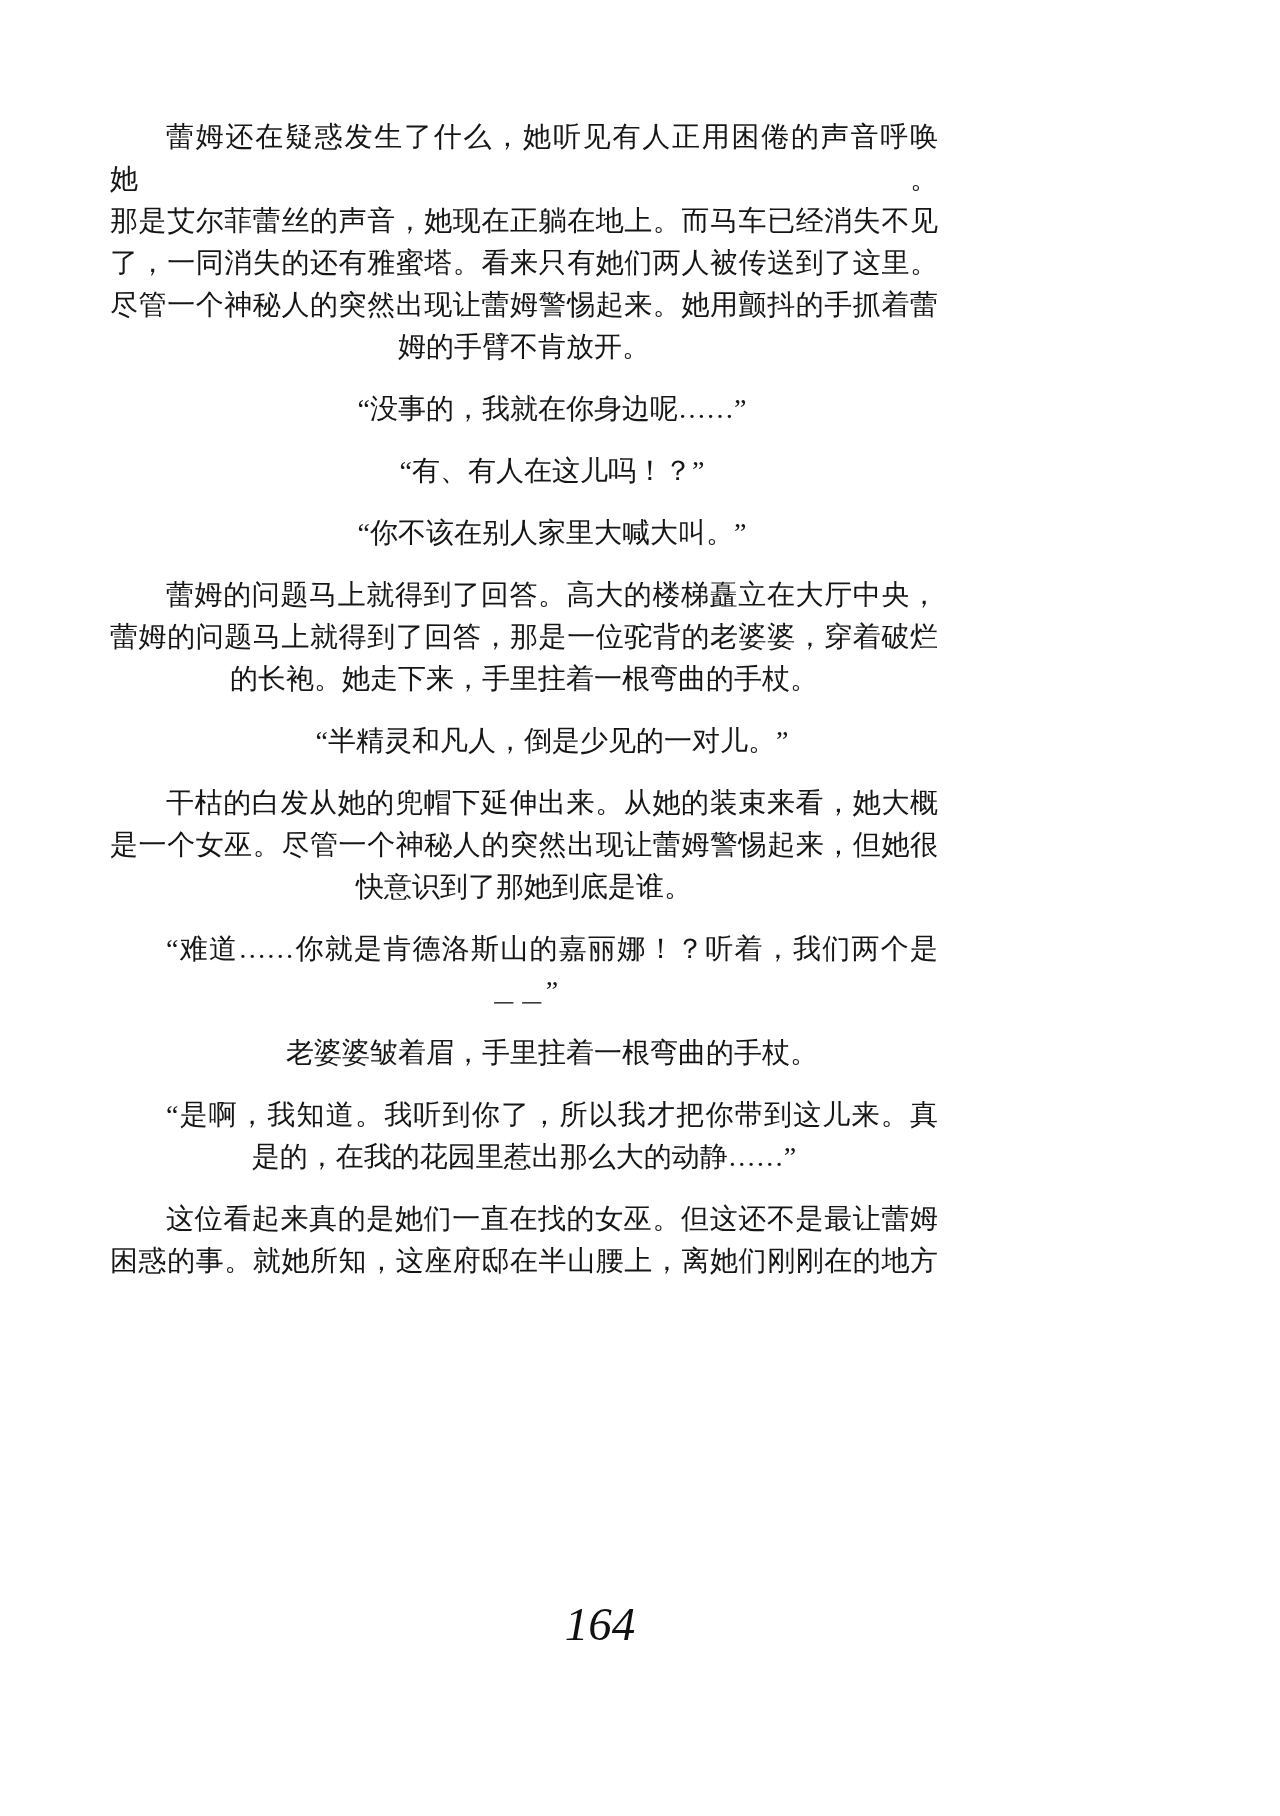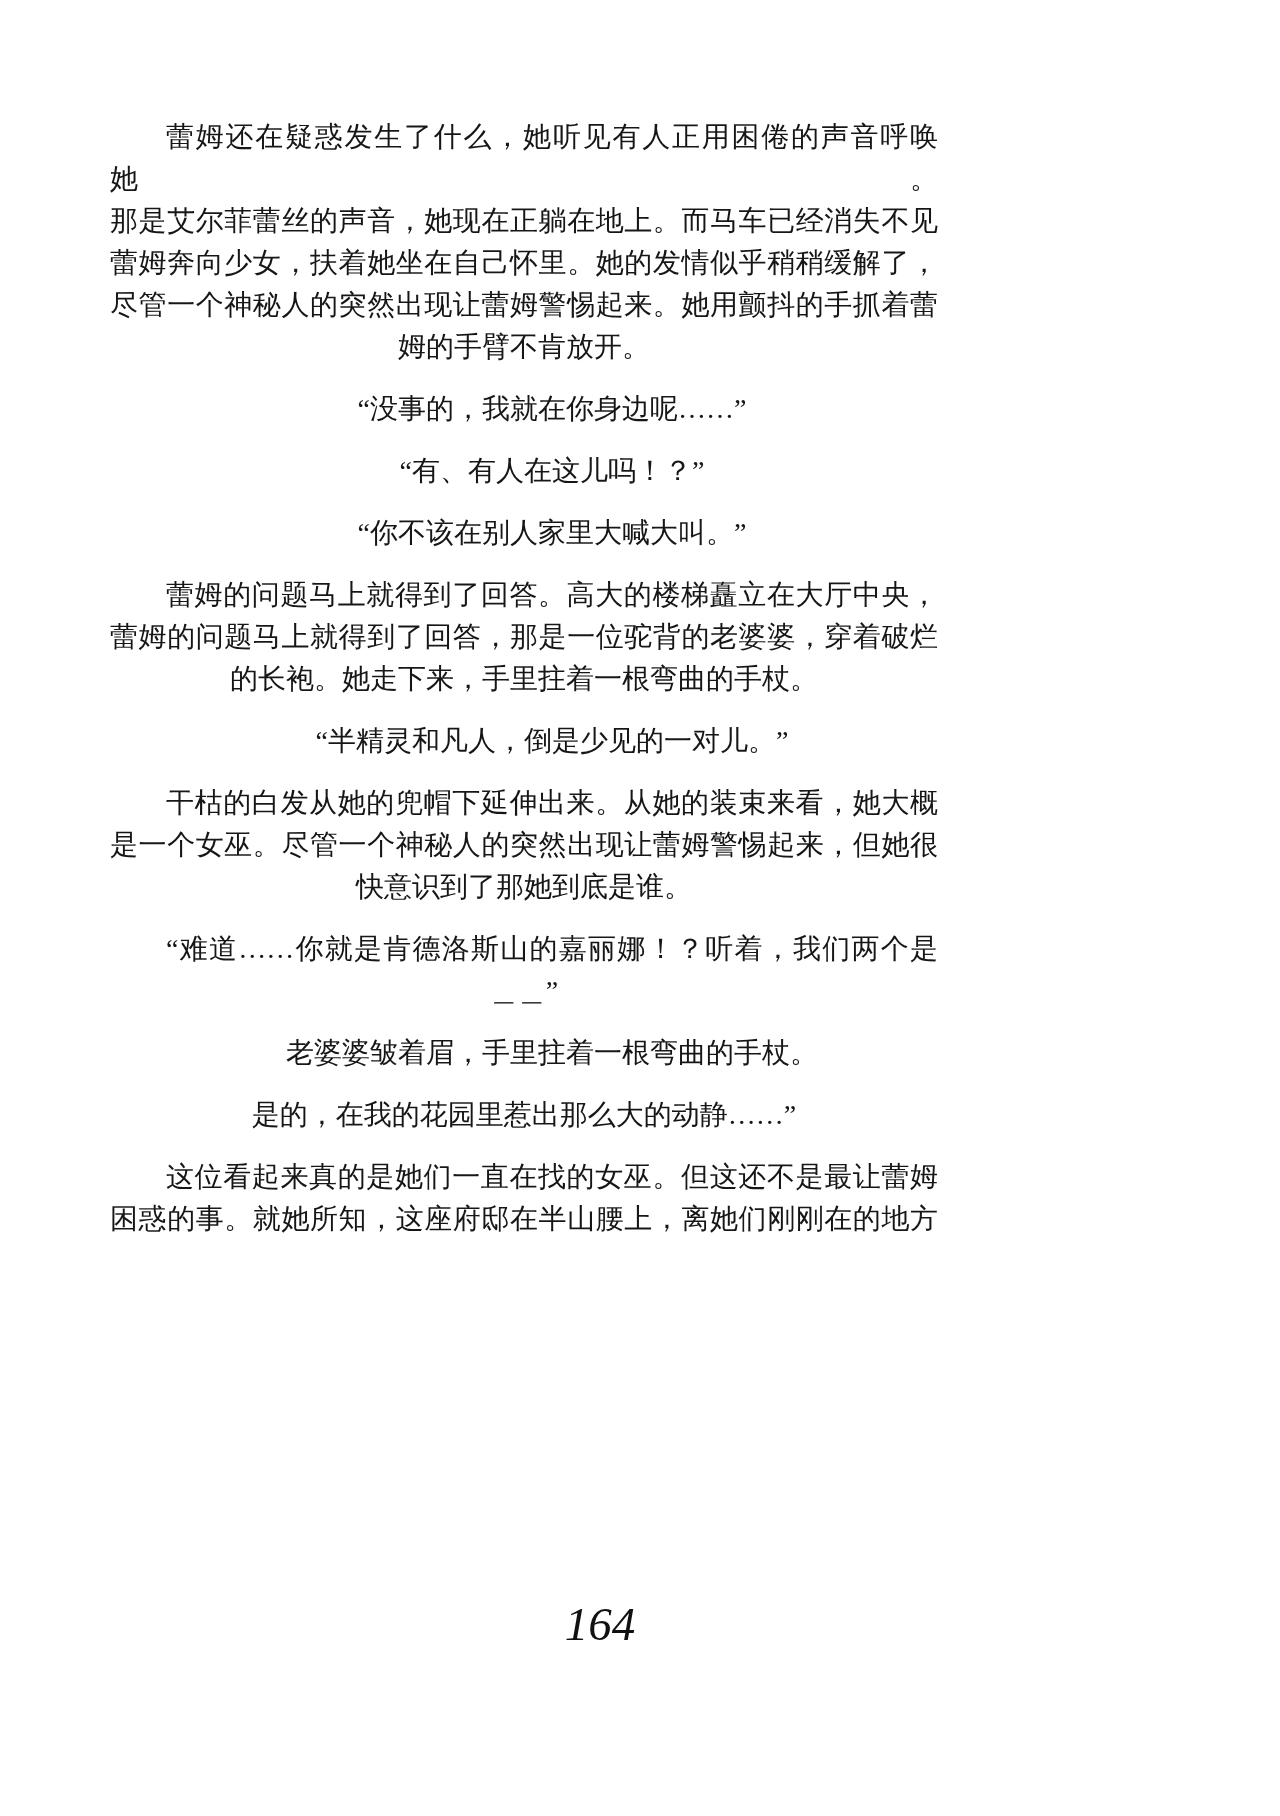--- a/index.html
+++ b/index.html
@@ -55,21 +55,21 @@
   }
 </style>
 </head>
 <body>
 
 <div class="page">
   <div class="text-block">
       <div class="paragraph">
         <div class="line first jl">蕾姆还在疑惑发生了什么，她听见有人正用困倦的声音呼唤她。</div>
         <div class="line jl">那是艾尔菲蕾丝的声音，她现在正躺在地上。而马车已经消失不见</div>
-        <div class="line jl">蕾姆奔向少女，扶着她坐在自己怀里。她的发情似乎稍稍缓解了，</div>
+        <div class="line jl">了，一同消失的还有雅蜜塔。看来只有她们两人被传送到了这里。</div>
         <div class="line jl">尽管一个神秘人的突然出现让蕾姆警惕起来。她用颤抖的手抓着蕾</div>
         <div class="line">姆的手臂不肯放开。</div>
       </div>
       <div class="paragraph">
         <div class="line first">“没事的，我就在你身边呢……”</div>
       </div>
       <div class="paragraph">
         <div class="line first">“有、有人在这儿吗！？”</div>
       </div>
       <div class="paragraph">
@@ -89,20 +89,21 @@
         <div class="line">快意识到了那她到底是谁。</div>
       </div>
       <div class="paragraph">
         <div class="line first jl">“难道……你就是肯德洛斯山的嘉丽娜！？听着，我们两个是</div>
         <div class="line">＿＿”</div>
       </div>
       <div class="paragraph">
         <div class="line first">老婆婆皱着眉，手里拄着一根弯曲的手杖。</div>
       </div>
       <div class="paragraph">
+        <div class="line first jl">“是啊，我知道。我听到你了，所以我才把你带到这儿来。真</div>
         <div class="line">是的，在我的花园里惹出那么大的动静……”</div>
       </div>
       <div class="paragraph">
         <div class="line first jl">这位看起来真的是她们一直在找的女巫。但这还不是最让蕾姆</div>
         <div class="line jl">困惑的事。就她所知，这座府邸在半山腰上，离她们刚刚在的地方</div>
       </div>
     </div>
   <div class="page-number">164</div>
 </div>
 

